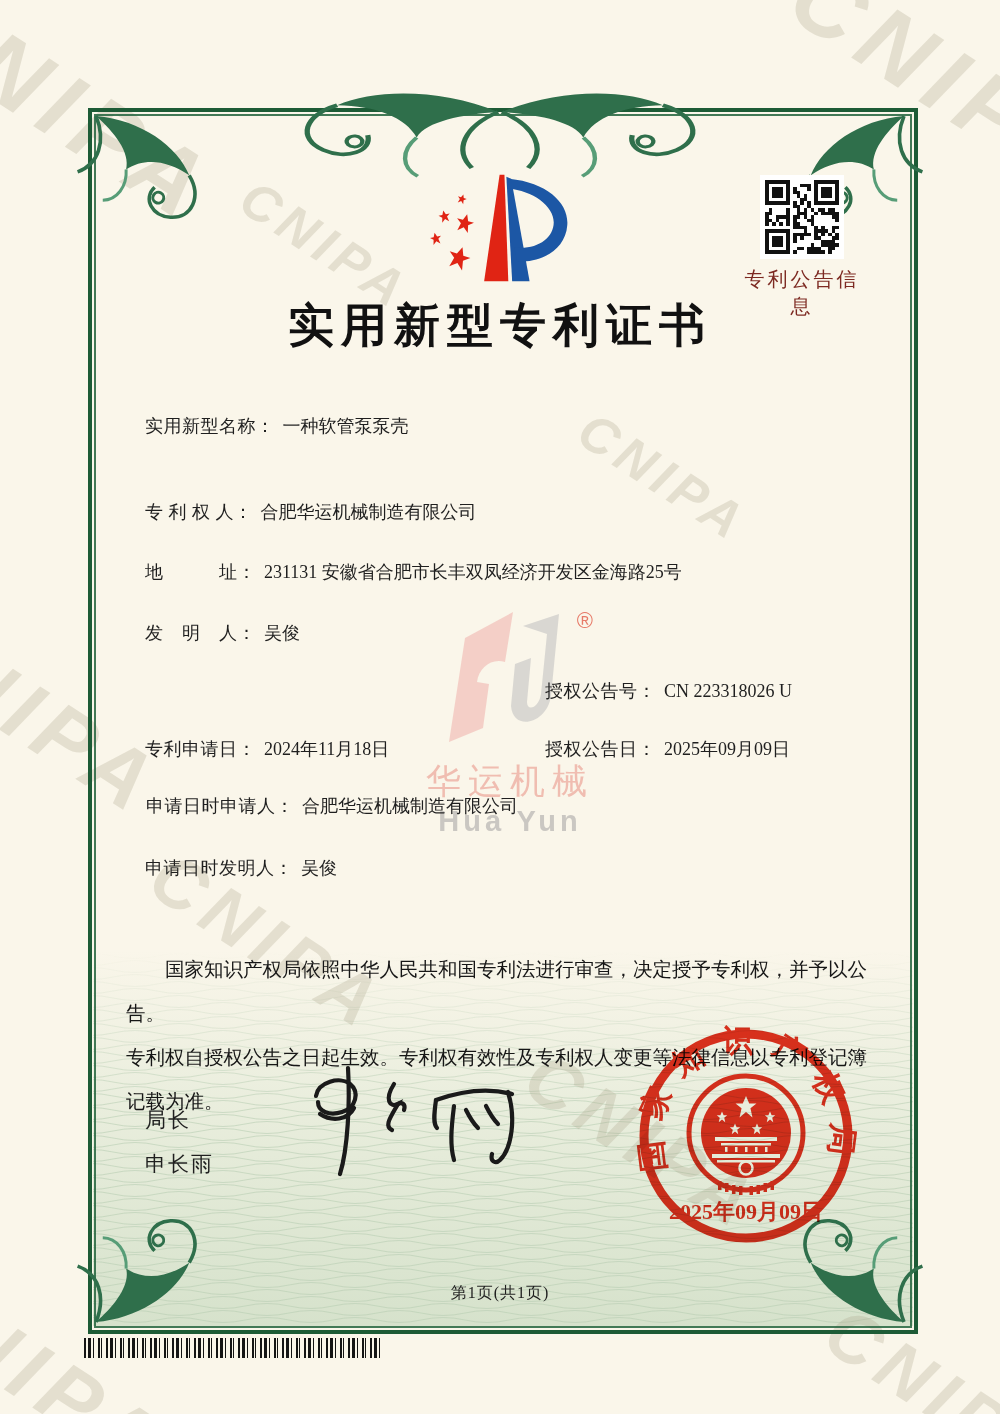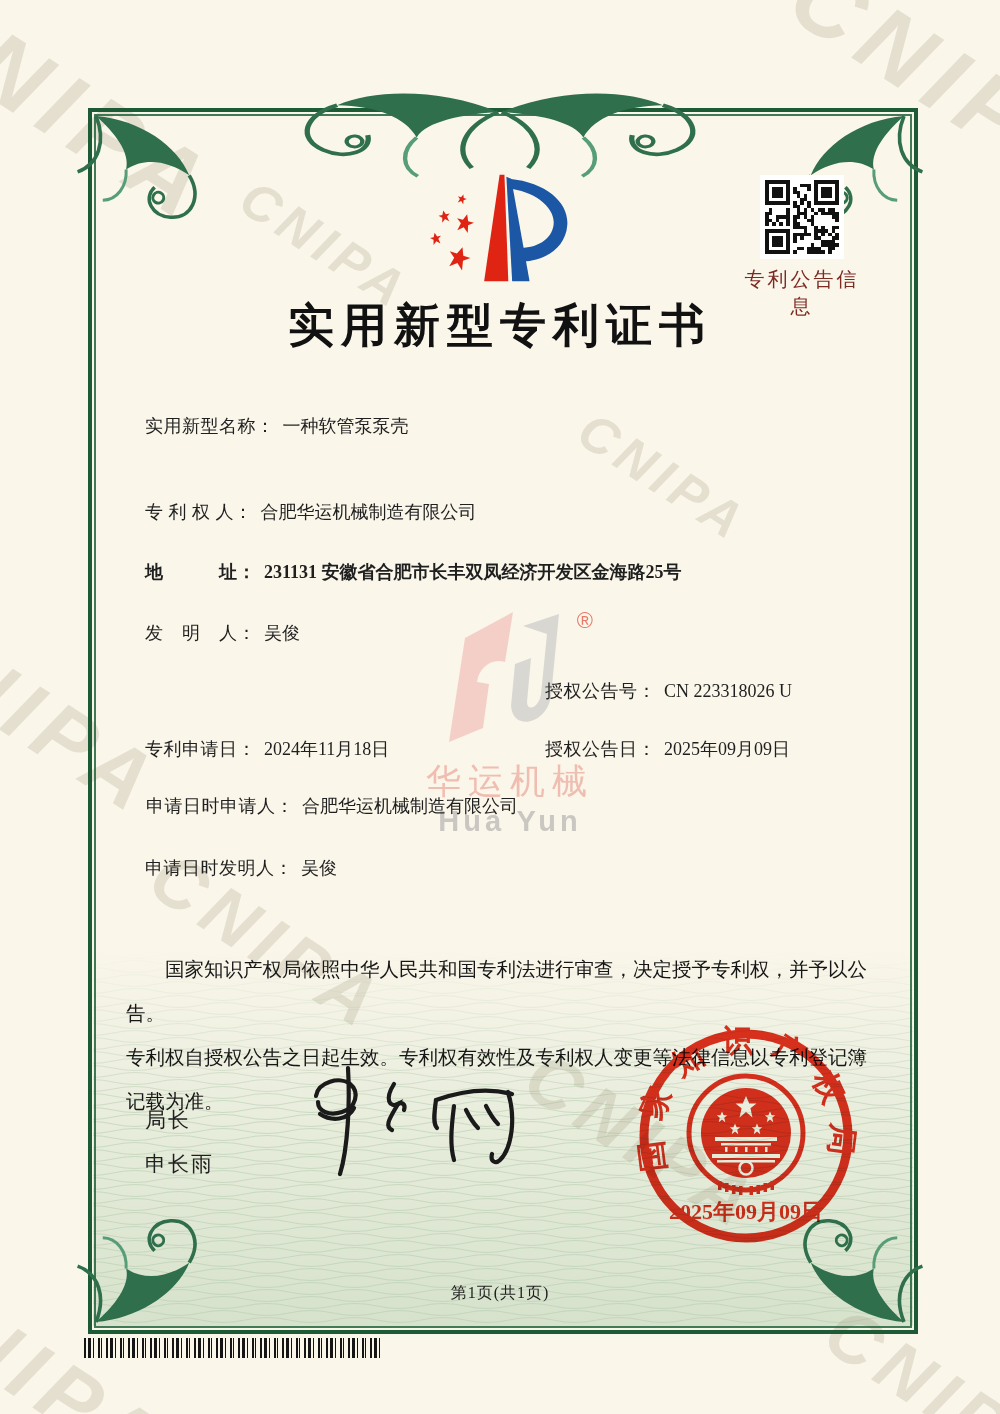--- a/index.html
+++ b/index.html
@@ -28,21 +28,21 @@
   .qr-caption{position:absolute;left:741px;top:266px;width:122px;z-index:4;text-align:center;
       font-size:20px;letter-spacing:3px;color:#7d2a22;}
   .title{position:absolute;left:0;right:0;top:295px;z-index:4;text-align:center;
       font-size:46px;font-weight:700;letter-spacing:7px;color:#111;}
   
   .row{position:absolute;z-index:4;font-size:18px;white-space:nowrap;}
   .row .lbl{letter-spacing:.5px;}
   .row .val{margin-left:8px;}
   .r-name{left:145px;top:414px;}
   .r-patentee{left:145px;top:500px;}
-  .r-address{left:145px;top:560px;font-weight:bold;}
+  .r-address{left:145px;top:560px;}
   .r-inventor{left:145px;top:621px;}
   .r-patno{left:145px;top:679px;}
   .r-grantno{left:545px;top:679px;}
   .r-filing{left:145px;top:737px;}
   .r-grantdate{left:545px;top:737px;}
   .r-app-filing{left:146px;top:794px;}
   .r-inv-filing{left:145px;top:856px;}
   
   .center-logo{position:absolute;left:405px;top:600px;width:210px;z-index:2;text-align:center;pointer-events:none;}
   .center-logo .reg{position:absolute;right:22px;top:8px;color:rgba(224,80,60,.75);

